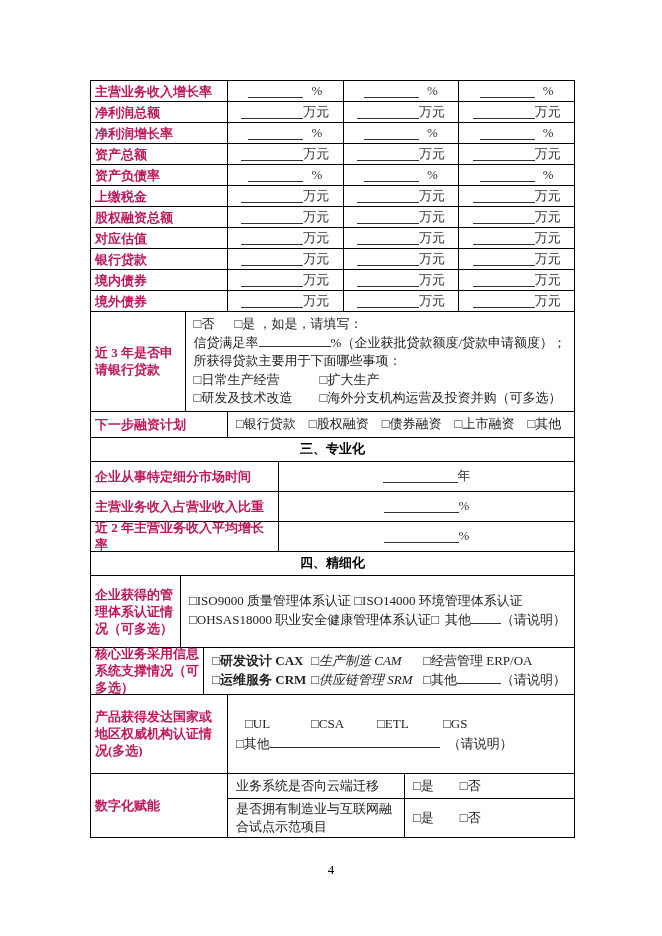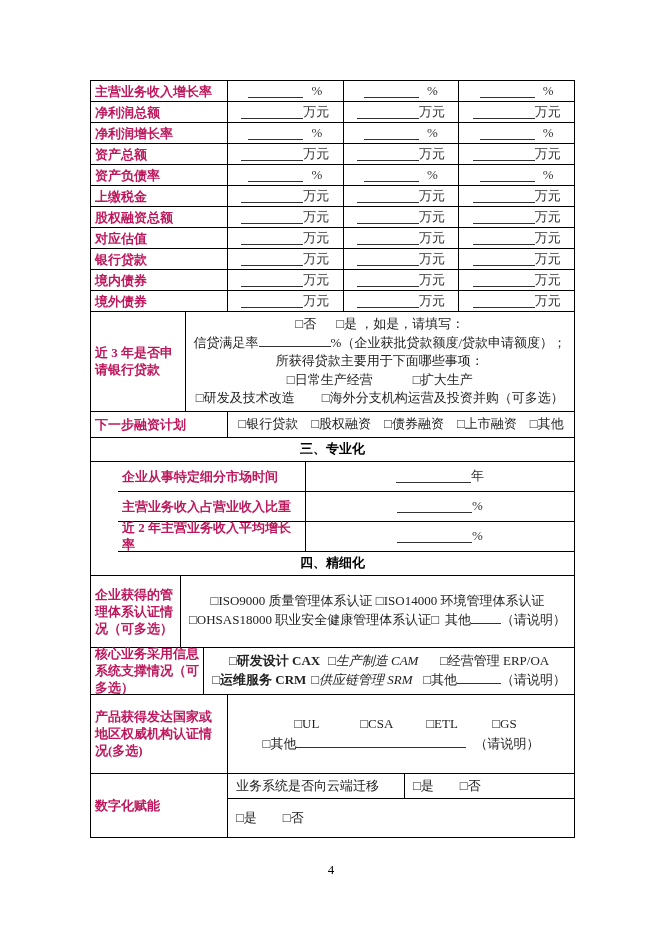--- a/index.html
+++ b/index.html
@@ -6,21 +6,21 @@
   html,body { background:#fff; }
   body {
     width:662px; height:936px;
     font-family:"Liberation Serif","DejaVu Serif",serif;
     font-size:13px; color:#222;
   }
   .page { position:relative; width:662px; height:936px; background:#fff; overflow:hidden; }
   .tbl { position:absolute; left:90px; top:80px; width:485px; border:1px solid #000; background:#fff; }
   .row { display:flex; border-bottom:1px solid #000; }
   .row:last-child { border-bottom:none; }
-  .cell { border-right:1px solid #000; padding:0 5px;align-items:center; }
+  .cell { border-right:1px solid #000; padding:0 5px; }
   .cell:last-child { border-right:none; }
   .lab { width:137px; font-weight:bold; color:#be185d; display:flex; align-items:center; line-height:17px; padding:2px 4px; }
   .lab2 { width:188px; }
   .frow { height:21px; }
   .val { flex:1 1 0; display:flex; align-items:center; justify-content:center; color:#333; padding:0; }
   .blank { display:inline-block; border-bottom:1px solid #333; height:13px; }
   .w30{width:30px} .w44{width:44px} .w55{width:55px} .w62{width:62px}
   .w65{width:65px} .w72{width:72px} .w75{width:75px} .w170{width:170px}
   .g { margin-left:8px; }
   .sec { height:24px; display:flex; align-items:center; justify-content:center; font-weight:bold; color:#000; }
@@ -28,21 +28,21 @@
   .line { white-space:nowrap; }
   .opt { display:inline-block; }
   .c66 { display:inline-block; width:66px; }
   .c78 { margin-right:13px; }
   .c98 { display:inline-block; width:99px;font-weight:bold; }
   .c110 { display:inline-block; width:112px;font-style:italic; }
   .c126 { display:inline-block; width:126px; }
   .mr20 { margin-right:20px; }
   .sp { margin-left:6px; }
   .valspec { flex:1 1 0; display:flex; align-items:center; justify-content:center; color:#333; }
-  .srow { height:30px;margin-left:27px; }
+  .srow { height:30px; }
   .certrow { height:72px; }
   .inforow { height:47px; }
   .prodrow { height:79px; }
   .prodrow .line { line-height:19.5px; }
   .p10 { padding-left:9px; }
   .subcol { flex:1 1 0; display:flex; flex-direction:column; }
   .subrow { display:flex; }
   .sr1 { height:25px; border-bottom:1px solid #000;justify-content:center; }
   .sr2 { height:38px; }
   .q { width:177px; display:flex; align-items:center; padding:1px 8px; line-height:18px; }
@@ -320,20 +320,21 @@
       <div class="cell lab">数字化赋能</div>
       <div class="subcol">
         <div class="subrow sr1">
           <div class="cell q">业务系统是否向云端迁移</div>
           <div class="yn">
             <span class="opt"><span>□</span><span>是</span></span>
               <span class="opt"><span>□</span><span>否</span></span>
           </div>
         </div>
         <div class="subrow sr2">
+          <div class="cell q">是否拥有制造业与互联网融合试点示范项目</div>
           <div class="yn">
             <span class="opt"><span>□</span><span>是</span></span>
               <span class="opt"><span>□</span><span>否</span></span>
           </div>
         </div>
       </div>
     </div>
 
   </div>
 

